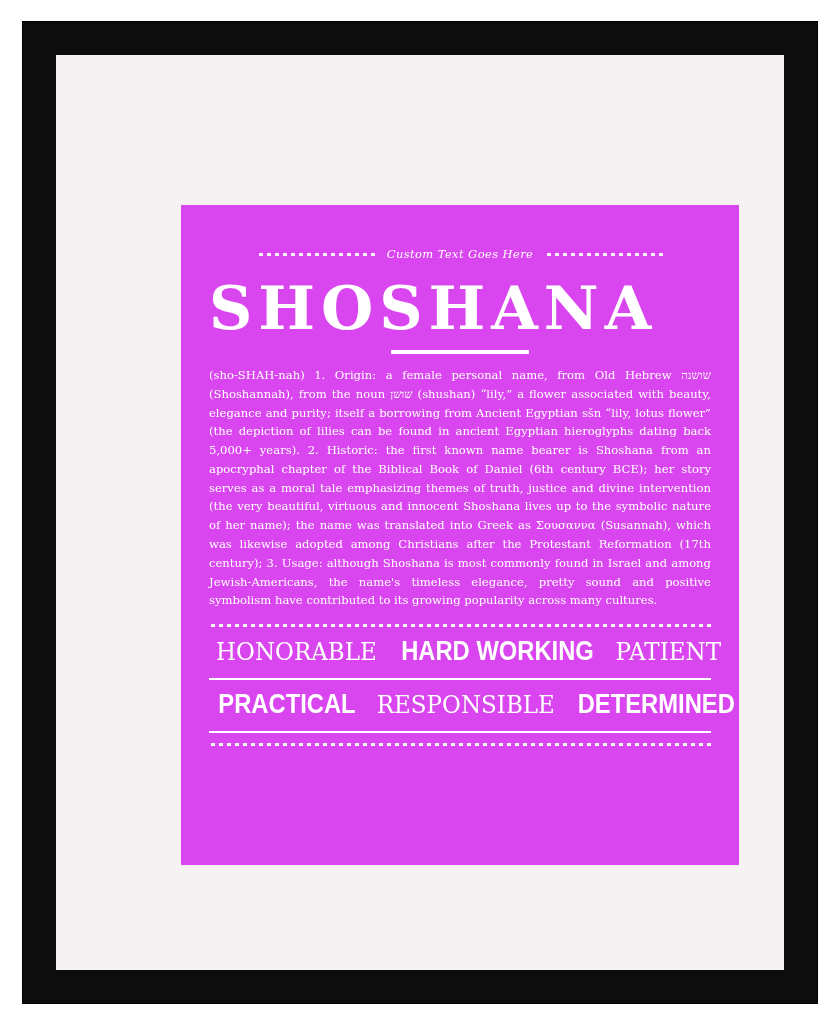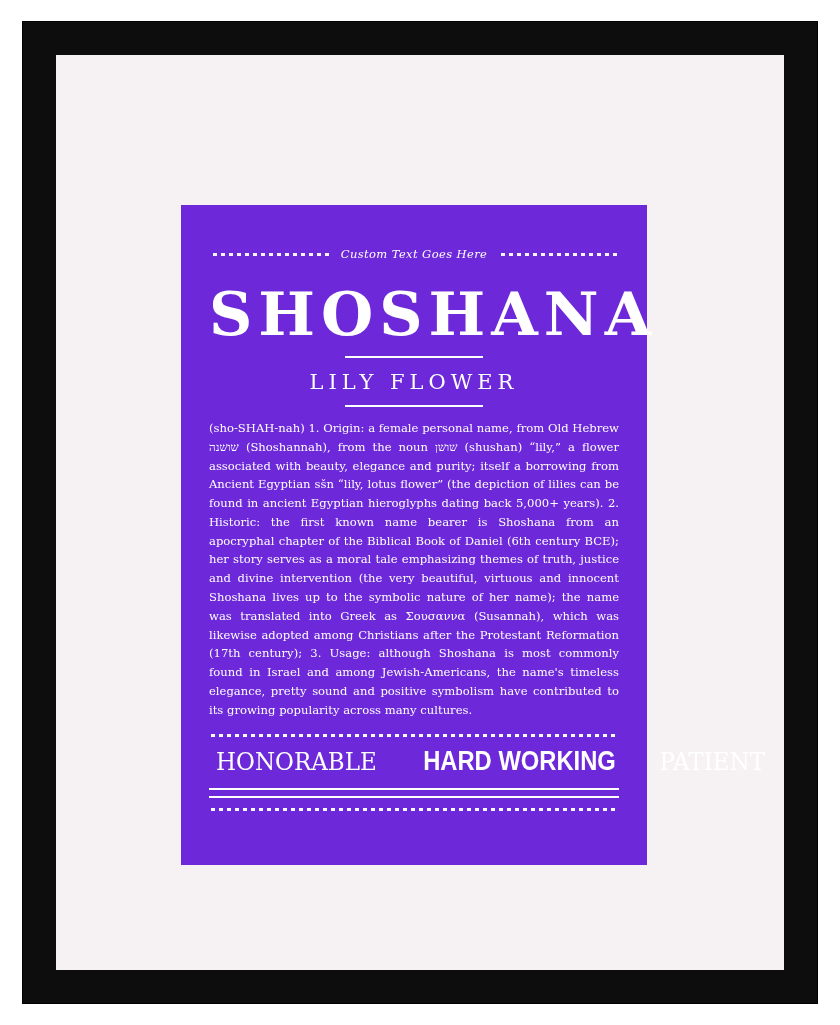--- a/index.html
+++ b/index.html
@@ -31,23 +31,23 @@
     right: 33px;
     bottom: 33px;
     background: #f6f2f3;
   }
 
   
   .print {
     position: absolute;
     left: 125px;
     top: 150px;
-    width: 466px;
+    width: 558px;
     height: 660px;
-    background: #6d28d9;
+    background: #d946ef;
     color: #ffffff;
     box-sizing: border-box;
     padding: 34px 28px 20px 28px;
   }
 
   
   .top-row {
     display: flex;
     align-items: center;
     justify-content: center;
@@ -68,27 +68,27 @@
     font-family: "DejaVu Serif", serif;
     font-style: italic;
     font-size: 11.5px;
     letter-spacing: .4px;
     white-space: nowrap;
     color: #ffffff;
   }
 
   
   .name {
-    text-align: center;
+    text-align: left;
     font-family: "DejaVu Serif", serif;
     font-weight: bold;
     font-size: 60px;
     letter-spacing: 6px;
     line-height: 1.05;
-    margin-top: 20px;
+    margin-top: 14px;
     margin-bottom: 10px;
   }
 
   .divider {
     width: 138px;
     height: 2px;
     background: #ffffff;
     margin: 0 auto;
   }
 
@@ -124,21 +124,21 @@
   }
   .solid-rule {
     height: 2px;
     background: #ffffff;
     margin: 6px 0;
   }
   .trait-line {
     display: flex;
     align-items: baseline;
     justify-content: flex-start;
-    gap: 26px;
+    gap: 4px;
     white-space: nowrap;
     padding: 3px 0 5px 0;
   }
   .t-cond {
     font-family: "Liberation Sans", sans-serif;
     font-size: 27px;
     letter-spacing: 0px;
     transform: scaleX(.88);
     transform-origin: center;
   }
@@ -161,36 +161,40 @@
 
       <div class="top-row">
         <div class="dot-rule"></div>
         <div class="custom-text">Custom Text Goes Here</div>
         <div class="dot-rule"></div>
       </div>
 
       <div class="name">SHOSHANA</div>
 
       <div class="divider"></div>
-      <div class="meaning">LILY FLOWER</div>
       <div class="divider"></div>
 
       <div class="definition">(sho-SHAH-nah)  1. Origin:  a female personal name, from Old Hebrew שושנה (Shoshannah), from the noun שושן (shushan) “lily,” a flower associated with beauty, elegance and purity; itself a borrowing from Ancient Egyptian sšn “lily, lotus flower” (the depiction of lilies can be found in ancient Egyptian hieroglyphs dating back 5,000+ years).  2. Historic:  the first known name bearer is Shoshana from an apocryphal chapter of the Biblical Book of Daniel (6th century BCE); her story serves as a moral tale emphasizing themes of truth, justice and divine intervention (the very beautiful, virtuous and innocent Shoshana lives up to the symbolic nature of her name); the name was translated into Greek as Σουσαννα (Susannah), which was likewise adopted among Christians after the Protestant Reformation (17th century);  3. Usage:  although Shoshana is most commonly found in Israel and among Jewish-Americans, the name's timeless elegance, pretty sound and positive symbolism have contributed to its growing popularity across many cultures.</div>
 
       <div class="trait-block">
         <div class="dot-rule-wide"></div>
 
         <div class="trait-line">
           <span class="t-serifish">HONORABLE</span>
           <span class="t-cond t-bold">HARD WORKING</span>
           <span class="t-serifish">PATIENT</span>
         </div>
 
         <div class="solid-rule"></div>
 
+        <div class="trait-line">
+          <span class="t-cond t-bold">PRACTICAL</span>
+          <span class="t-serifish">RESPONSIBLE</span>
+          <span class="t-cond t-bold">DETERMINED</span>
+        </div>
 
         <div class="solid-rule"></div>
 
 
         <div class="dot-rule-wide"></div>
       </div>
 
     </div>
   </div>
 </div>

